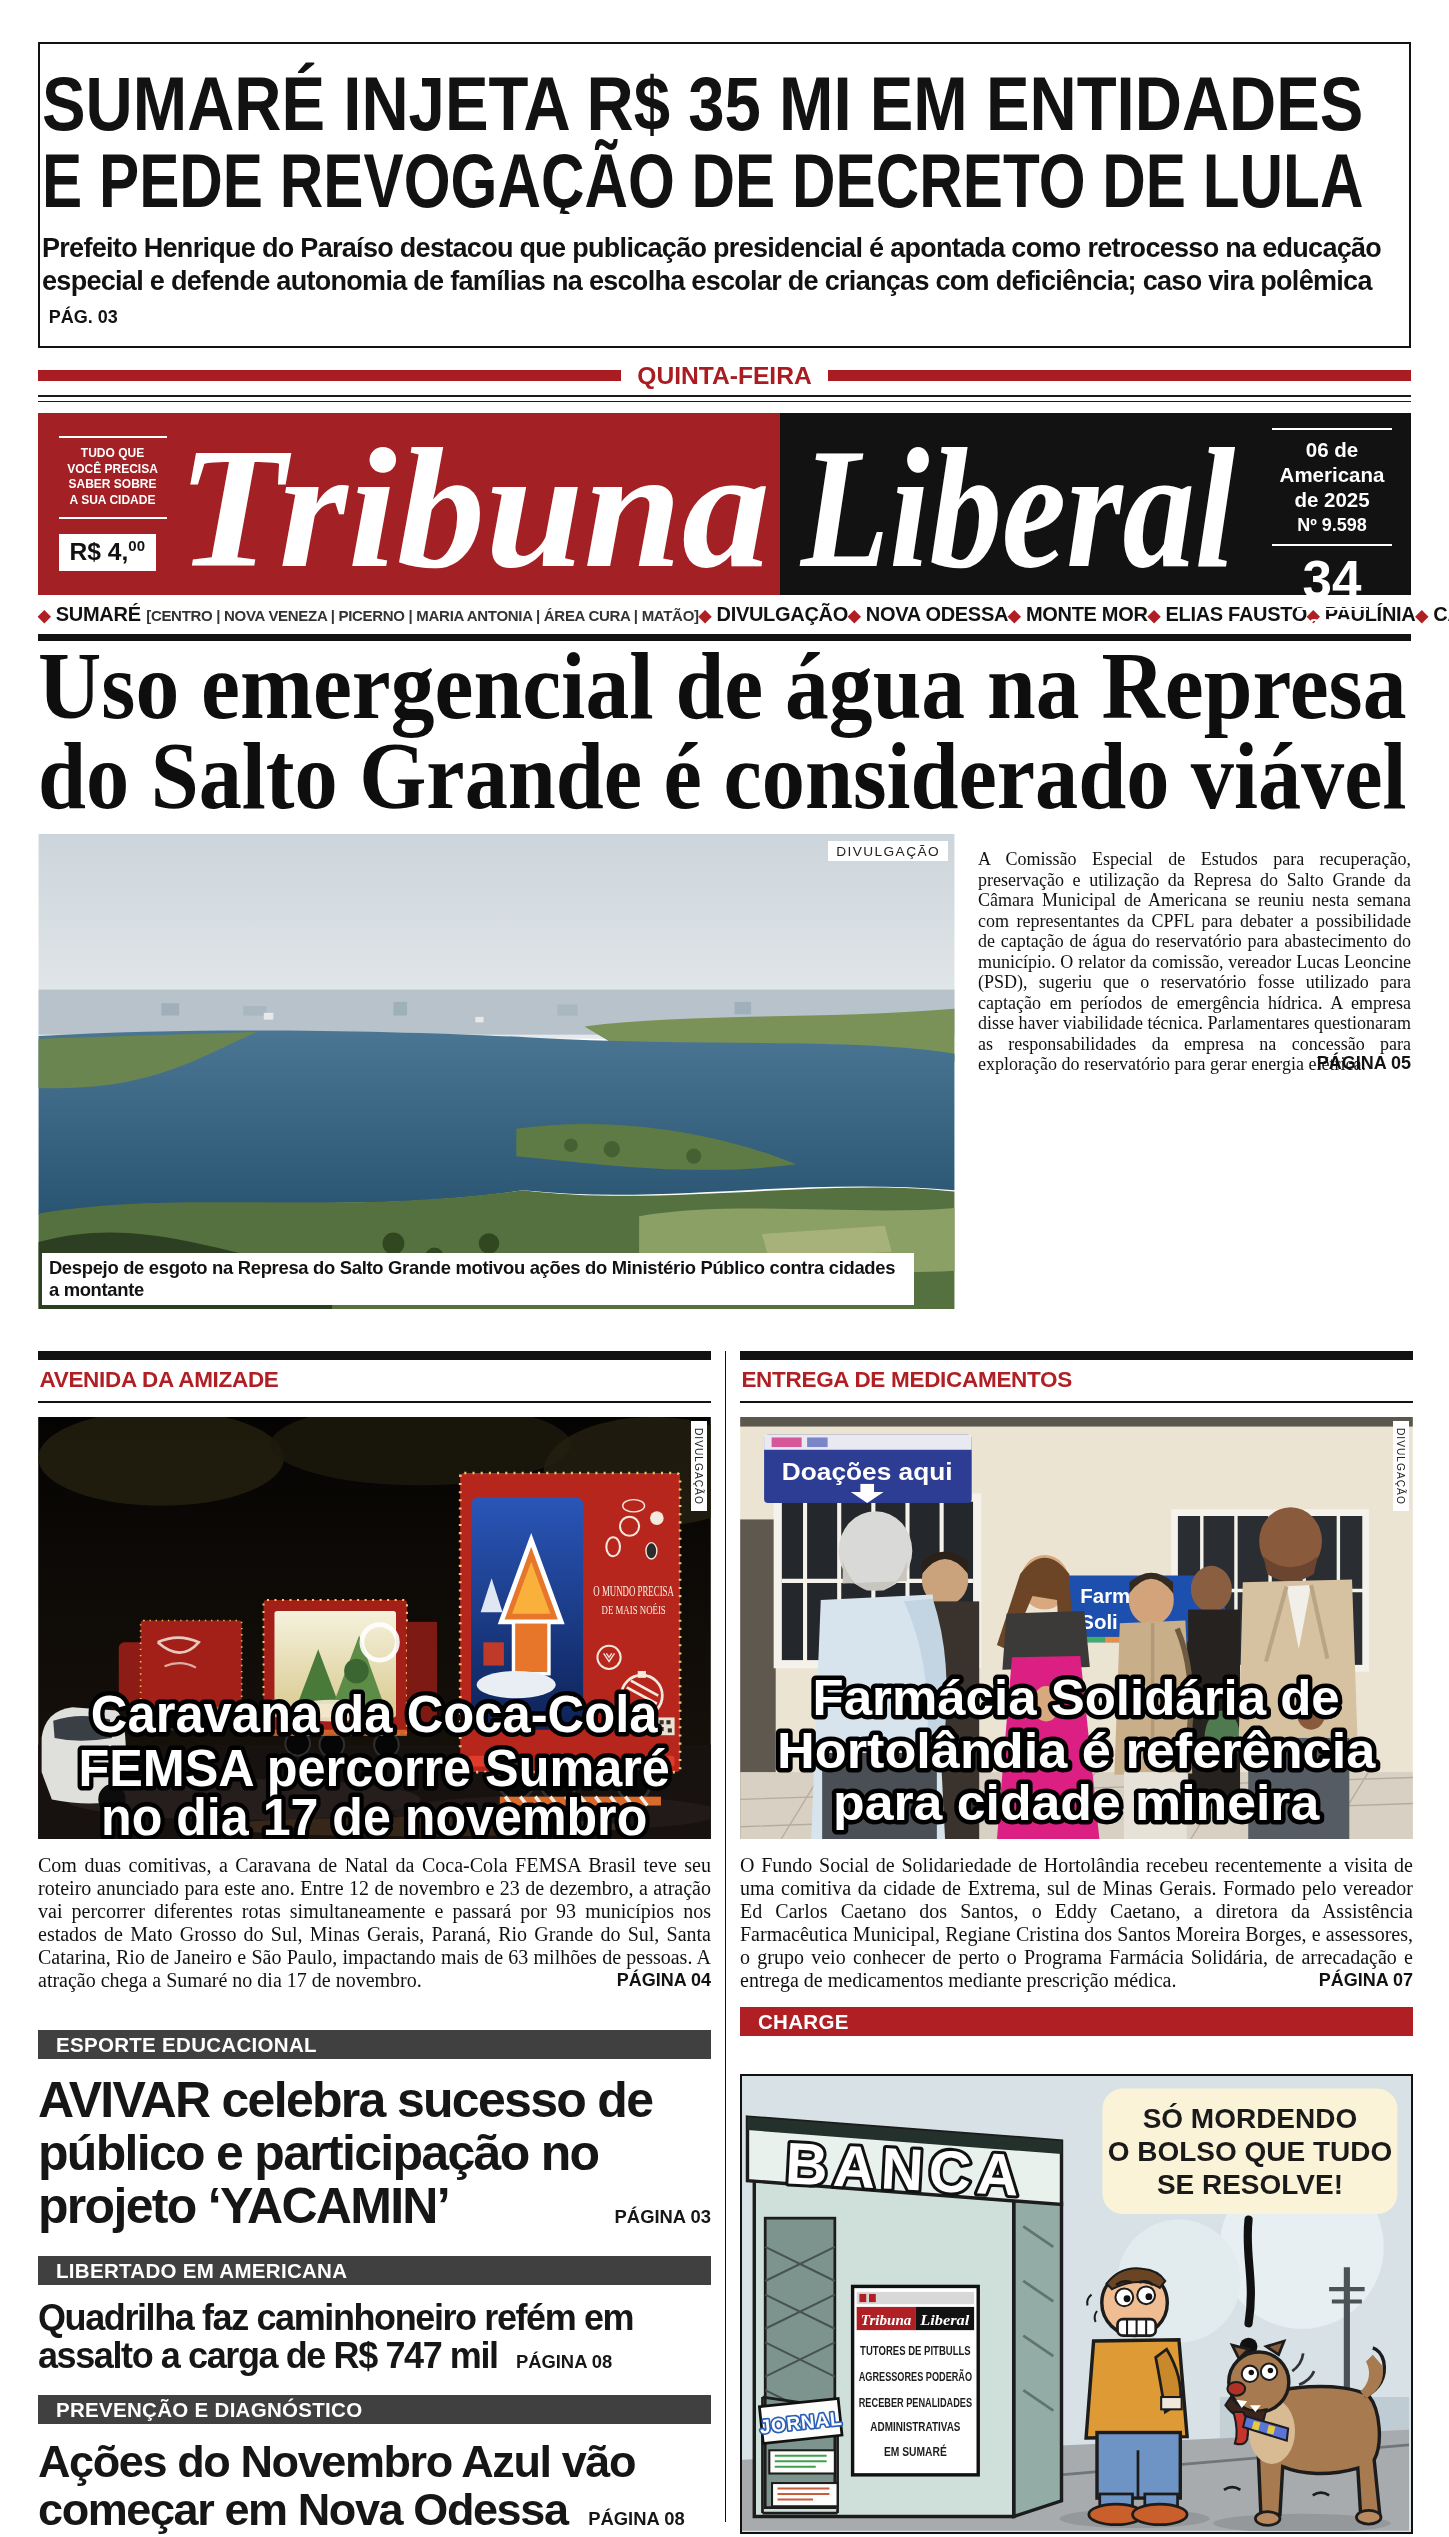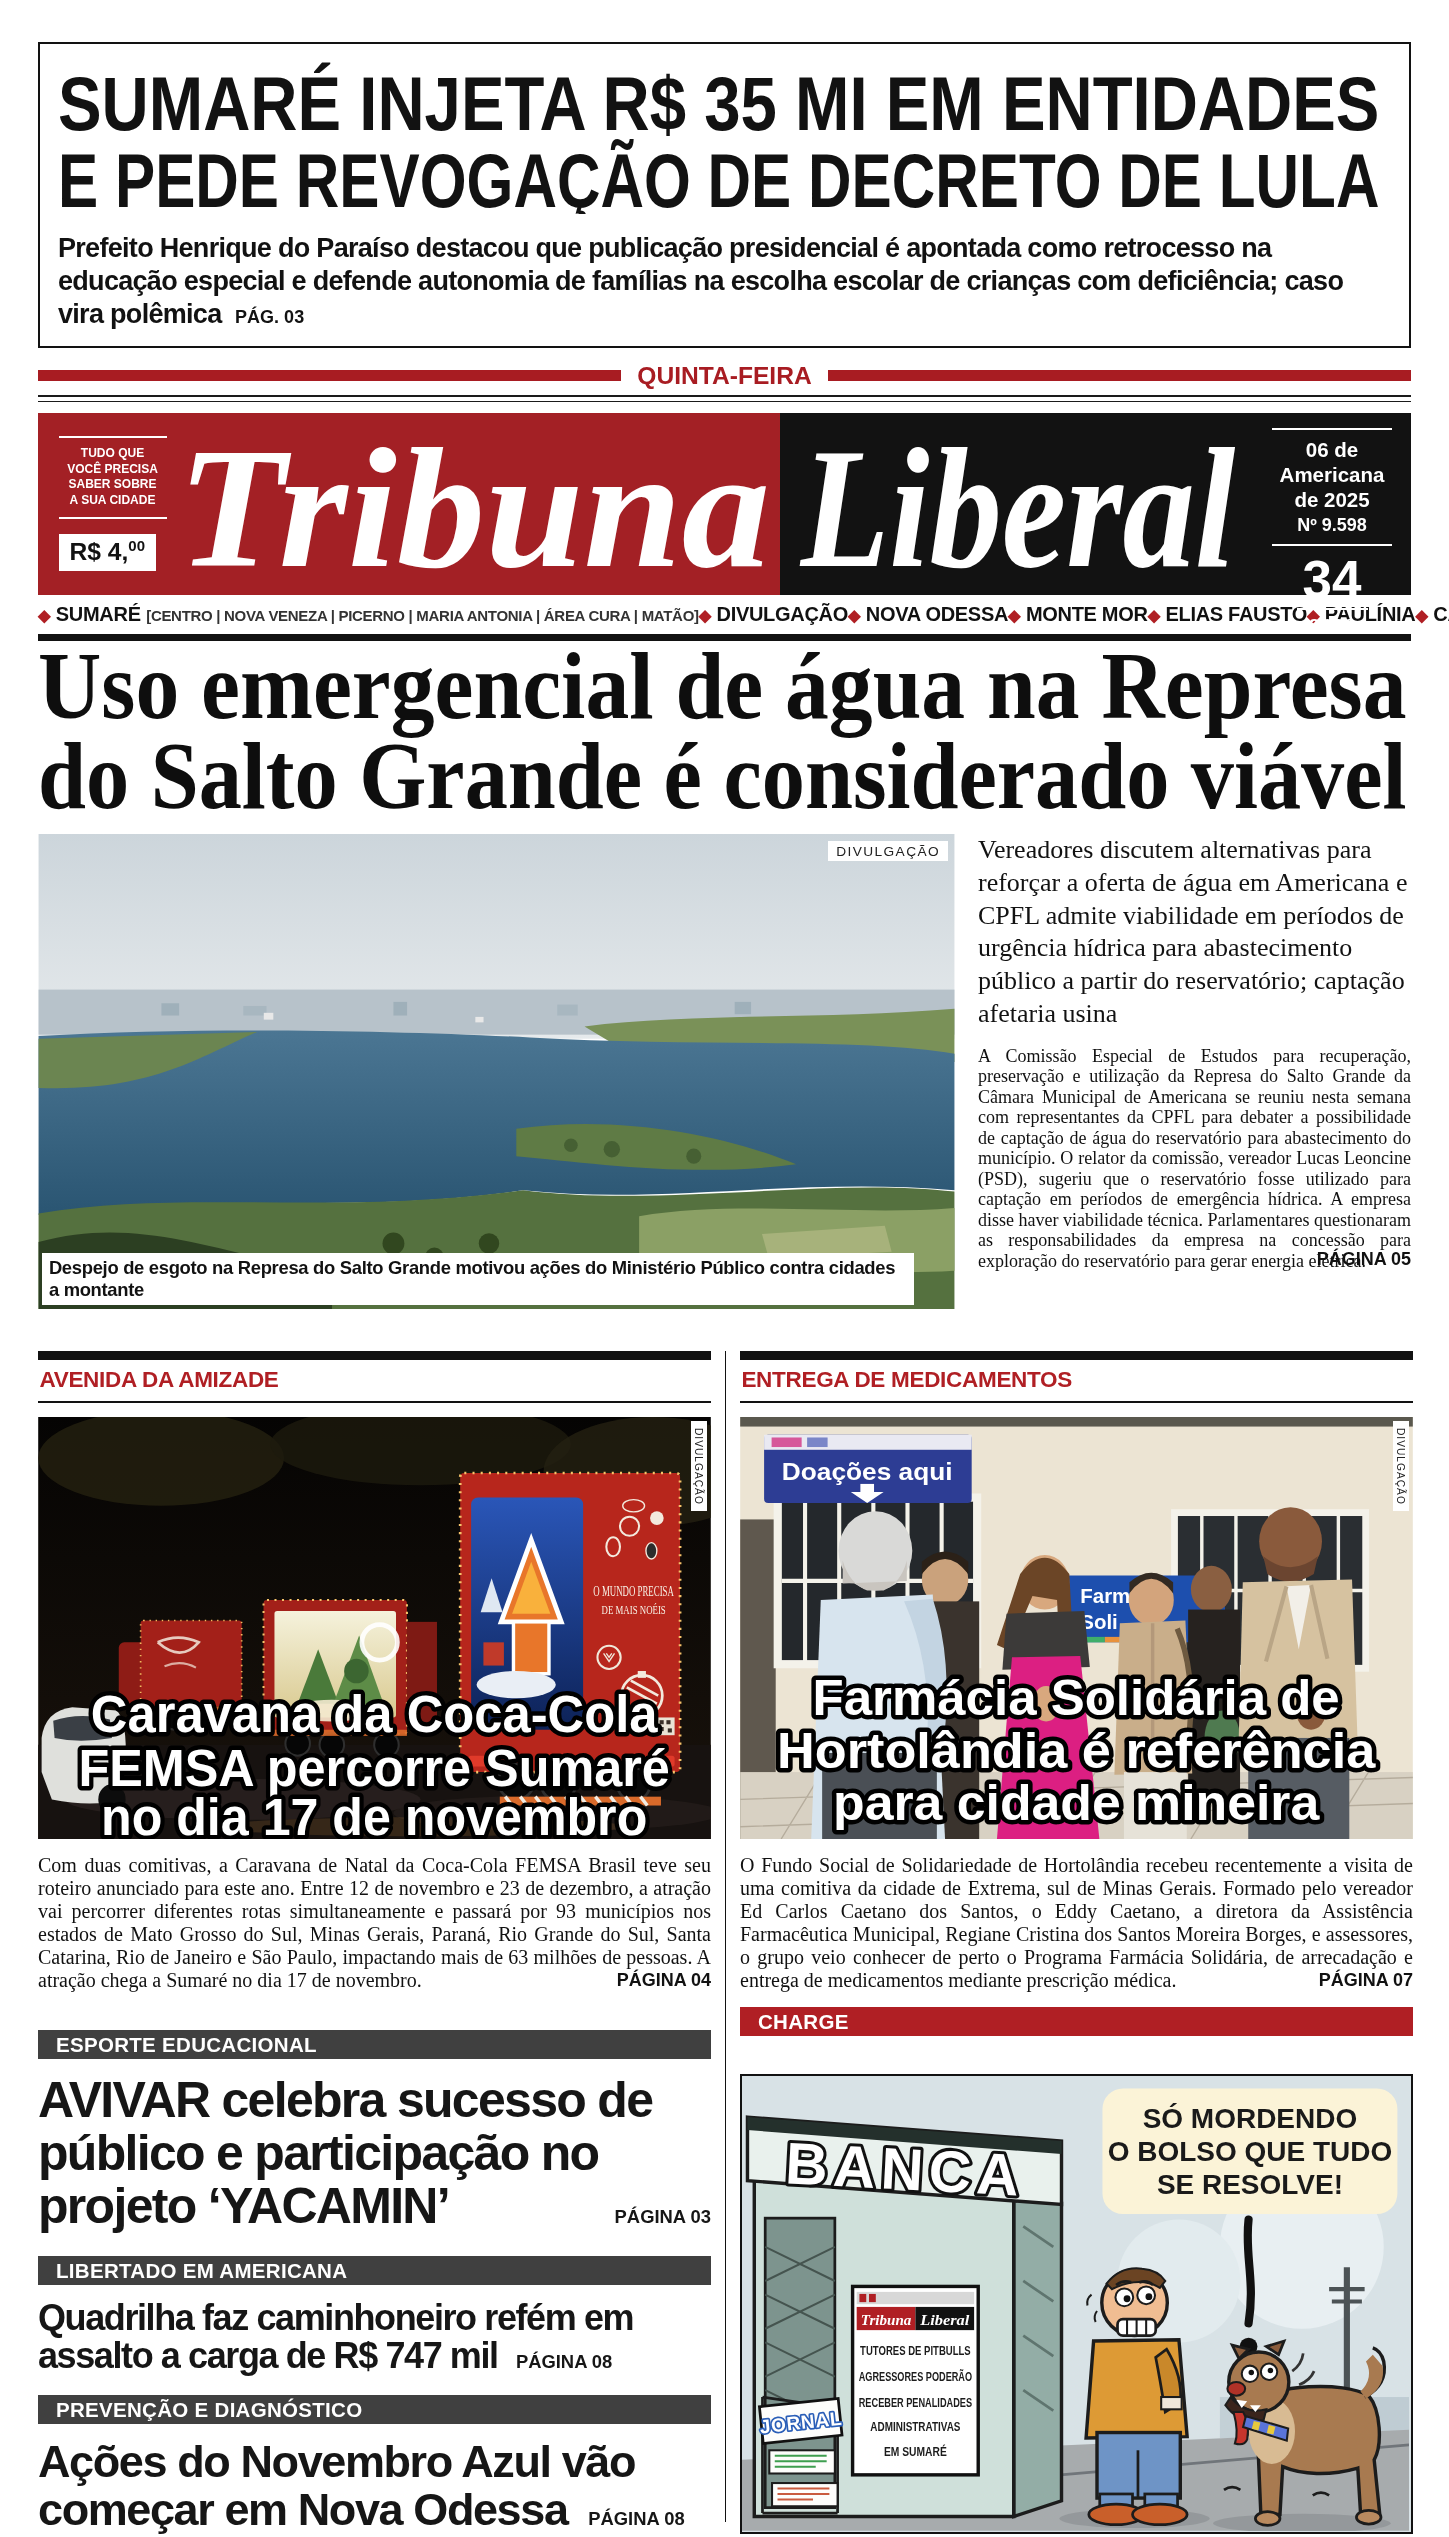--- a/index.html
+++ b/index.html
@@ -1,21 +1,21 @@
 <!DOCTYPE html>
 <html style="font-size:11px"><head>
 <meta charset="utf-8">
 <style>
   * { margin:0; padding:0; box-sizing:border-box; }
   html,body { background:#ffffff; }
   body { font-family:"Liberation Sans", sans-serif; color:#111; }
   .sheet { width:1449px; height:2538px; padding:42px 38px 0 38px; position:relative; overflow:hidden; background:#fff; }
 
   
-  .top-box { border:2.7px solid #121212; padding:18px 18px 15px 18px; }
+  .top-box { border:2.7px solid #121212; padding:18px 18px 15px 2px; }
   .top-box svg { display:block; }
   .top-deck { margin-top:18px; font-size:27px; font-weight:700; letter-spacing:-0.7px; line-height:1.22; color:#121212; }
   .top-deck .pagref { font-size:18px; font-weight:900; letter-spacing:0; margin-left:6.8px; white-space:nowrap; }
 
   
   .daystrip { margin-top:13.7px; display:flex; align-items:center; gap:16px; }
   .daystrip .dbar { flex:1; height:11px; background:#a81c22; }
   .daystrip .dlabel { font-size:24.6px; font-weight:900; color:#a81c22; letter-spacing:0; white-space:nowrap; }
   .dubrule { margin-top:5.5px; border-top:2.7px solid #1a1a1a; }
   .dubrule2 { margin-top:4.1px; border-top:1.4px solid #1a1a1a; }
@@ -200,21 +200,20 @@
           <circle cx="760" cy="640" r="16" fill="#31471f"></circle>
             <circle cx="880" cy="668" r="18" fill="#31471f"></circle>
           <rect x="330" y="262" width="14" height="10" fill="#e8e8e8"></rect>
             <rect x="640" y="268" width="12" height="8" fill="#e8e8e8"></rect>
         </svg>
         <div class="photo-credit-h">DIVULGAÇÃO</div>
         <figcaption class="lead-caption">Despejo de esgoto na Represa do Salto Grande motivou ações do Ministério Público contra cidades a montante</figcaption>
       </figure>
 
       <div class="lead-col">
-        <p class="lead-deck">Vereadores discutem alternativas para reforçar a oferta de água em Americana e CPFL admite viabilidade em períodos de urgência hídrica para abastecimento público a partir do reservatório; captação afetaria usina</p>
         <p class="lead-body">
           <span>A Comissão Especial de Estudos para recuperação, preservação e utilização da Represa do Salto Grande da Câmara Municipal de Americana se reuniu nesta semana com representantes da CPFL para debater a possibilidade de captação de água do reservatório para abastecimento do município. O relator da comissão, vereador Lucas Leoncine (PSD), sugeriu que o reservatório fosse utilizado para captação em períodos de emergência hídrica. A empresa disse haver viabilidade técnica. Parlamentares questionaram as responsabilidades da empresa na concessão para exploração do reservatório para gerar energia elétrica.</span>
           <strong class="pref">PÁGINA 05</strong>
         </p>
       </div>
     </div>
   </section>
 
   <div class="columns">
 

